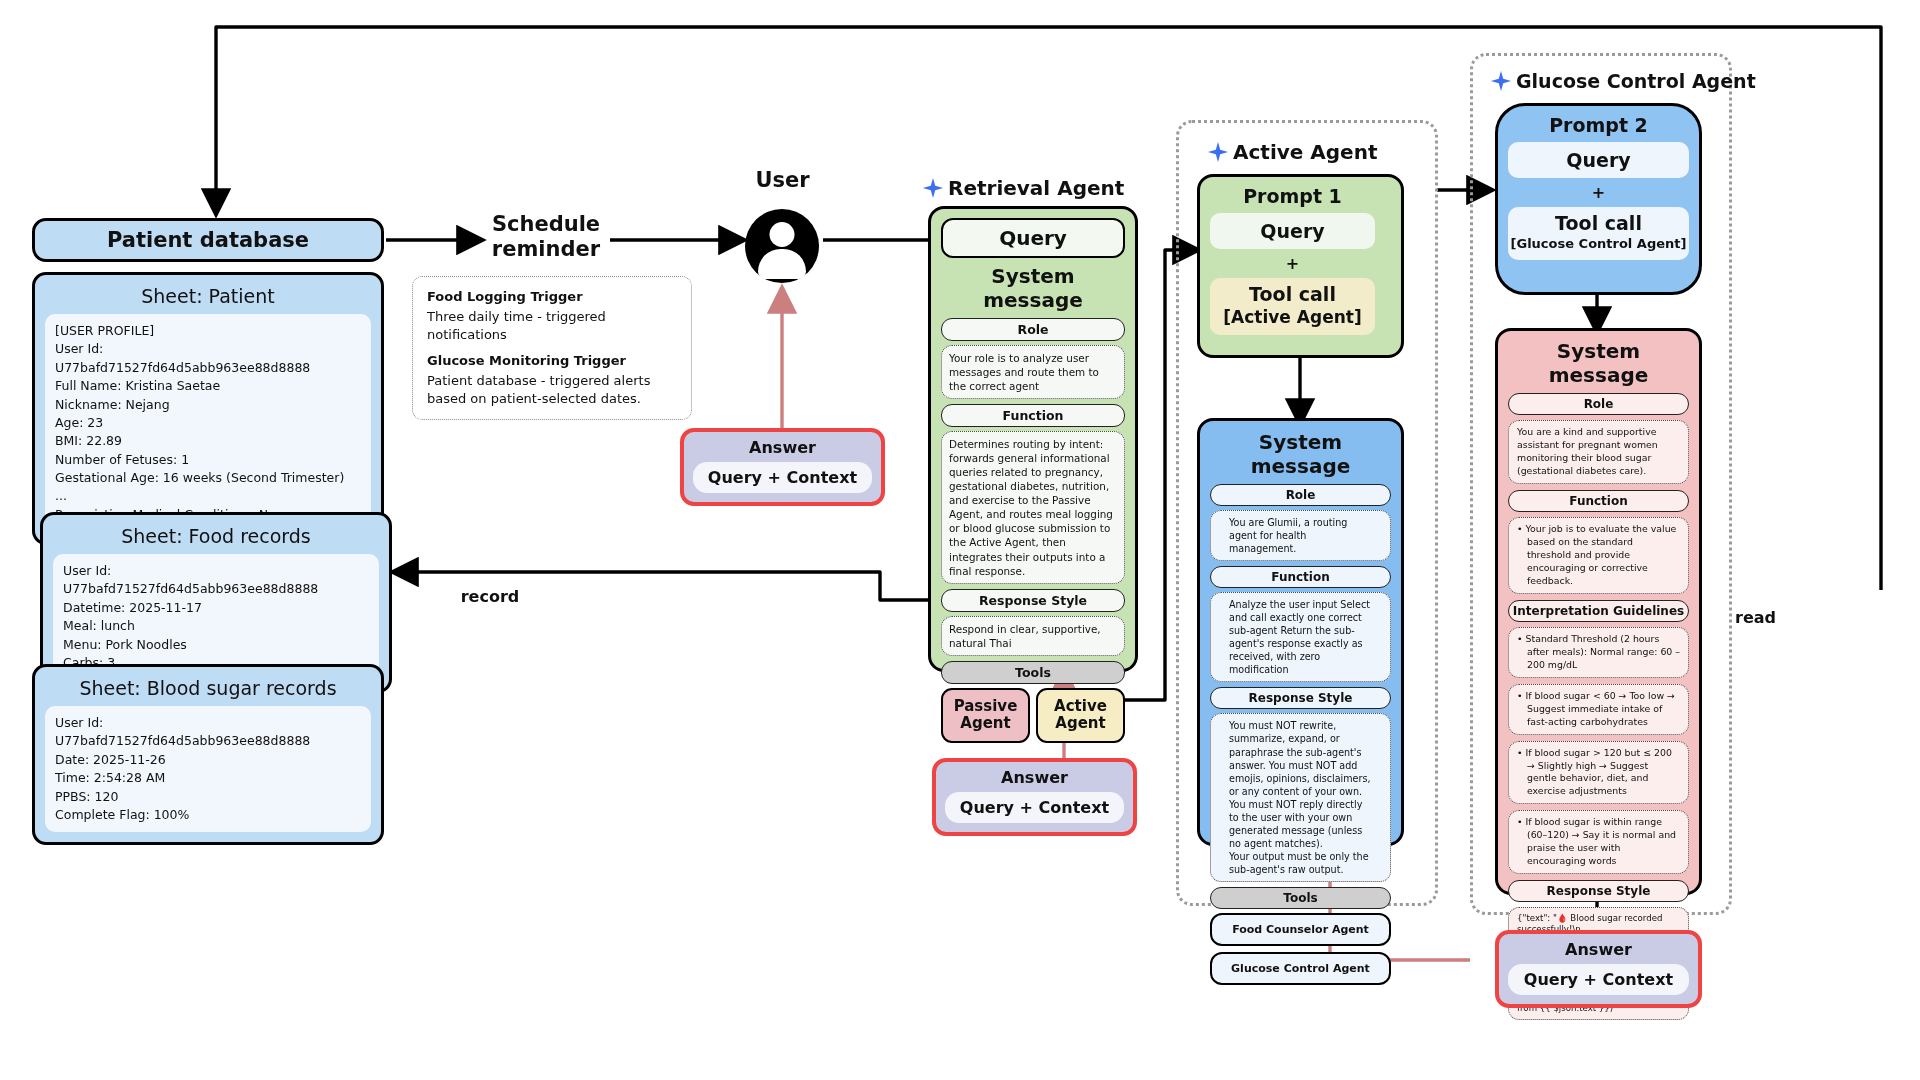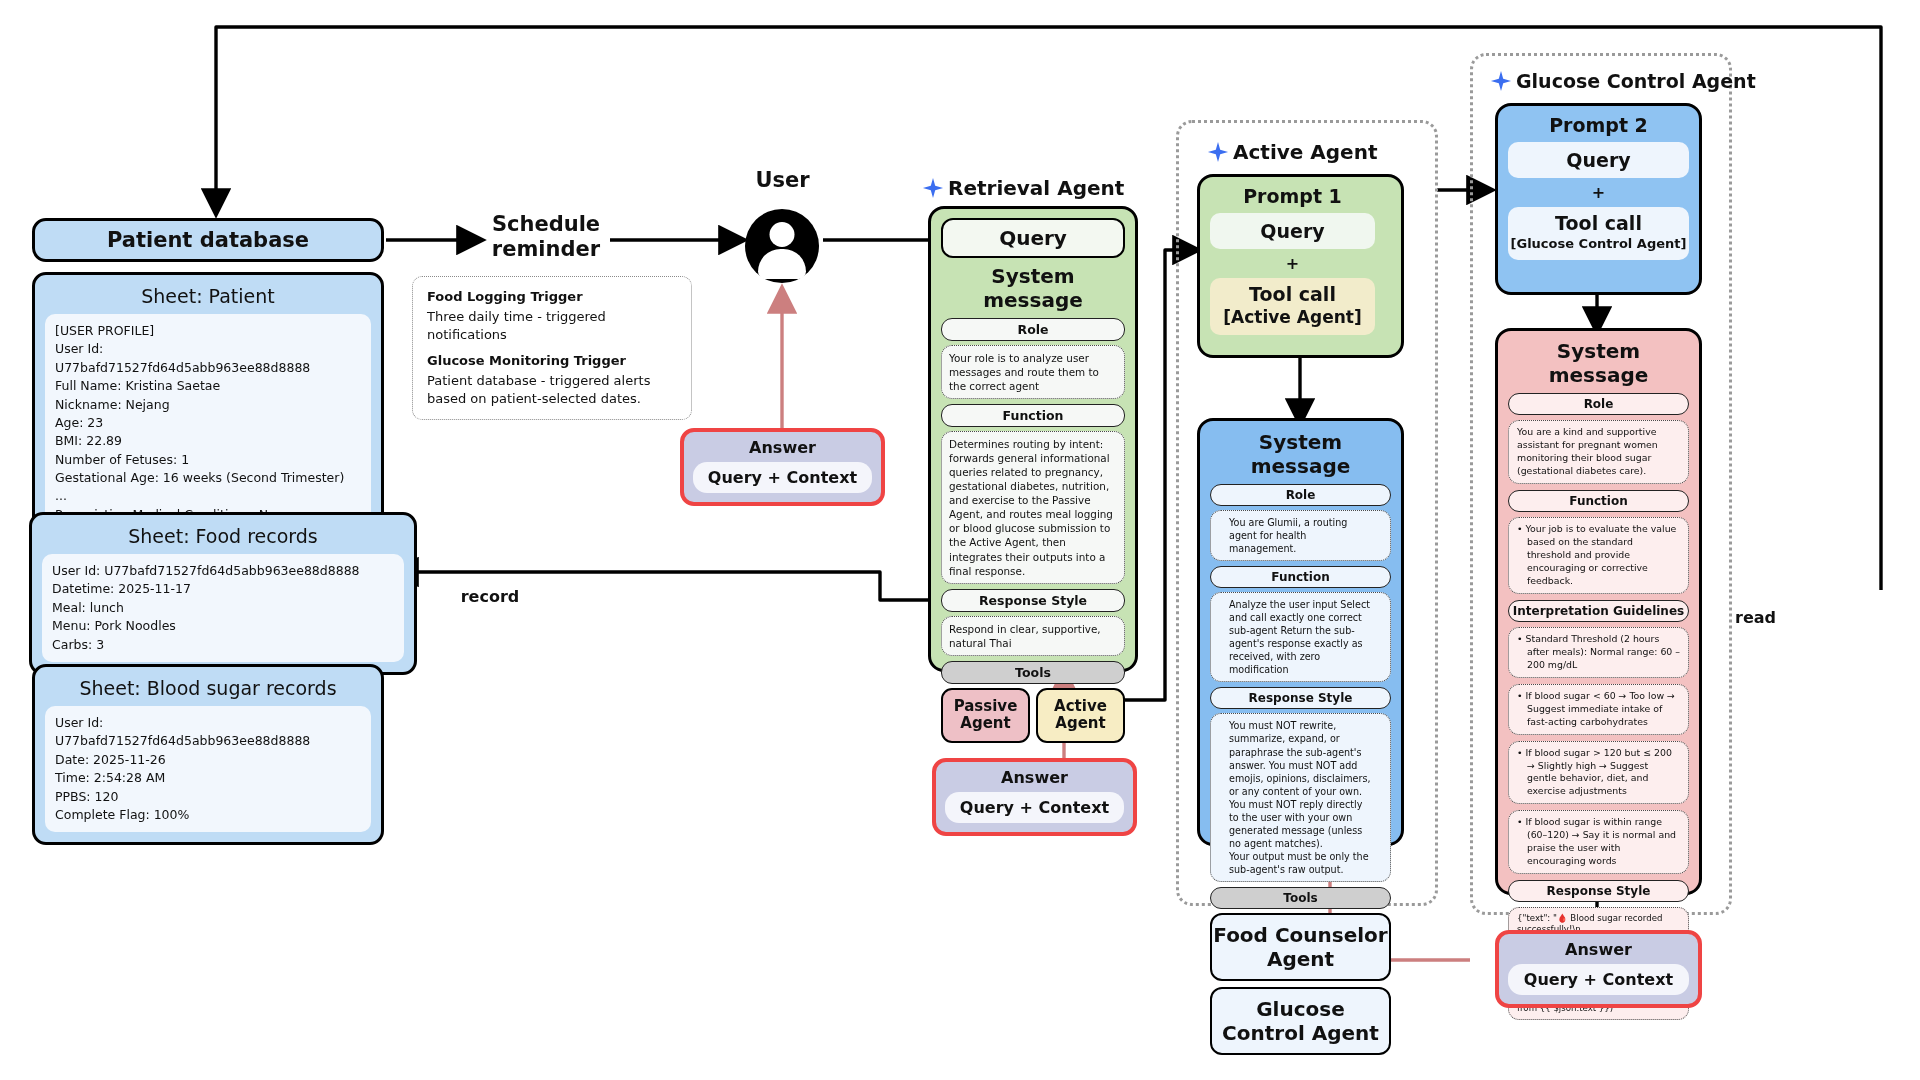--- a/index.html
+++ b/index.html
@@ -41,40 +41,40 @@
 
   
   .agent-head{position:absolute;display:flex;align-items:center;gap:4px;
               font-size:20px;font-weight:bold;white-space:nowrap;}
 
   
   .panel{position:absolute;border:3px solid #000;border-radius:16px;box-sizing:border-box;}
   .green{background:#c7e3b4;}
   .blue{background:#86bdf0;}
   .pink{background:#f3c1c1;}
-  .blue-lite{background:#8fc3f2;}
+  .blue-lite{background:#8fc3f2;border-radius:30px;}
 
   .qbox{background:#f3f8f1;border:2.5px solid #000;border-radius:12px;
         font-size:20px;font-weight:bold;text-align:center;padding:6px 0;}
   .sysmsg{font-size:20px;font-weight:bold;text-align:center;margin:6px 0 6px 0;}
   .lbl{background:#f6f8f6;border:1.5px solid #222;border-radius:11px;
        font-size:12.5px;font-weight:bold;text-align:center;padding:3px 0;margin-bottom:4px;}
   .lbl.grey{background:#cfcfcf;}
   .txt{background:#f6f8f6;border:1.3px dotted #4a4a4a;border-radius:11px;
        font-size:10.4px;line-height:1.35;padding:5px 7px;margin-bottom:5px;}
   .toolpill{border:2px solid #000;border-radius:11px;font-size:15px;font-weight:bold;
             text-align:center;padding:8px 2px;line-height:1.18;}
 
   
   .b-lbl{background:#eef5fd;border:1.5px solid #222;border-radius:11px;
          font-size:12px;font-weight:bold;text-align:center;padding:3px 0;margin-bottom:4px;}
   .b-lbl.grey{background:#cfcfcf;}
   .b-txt{background:#eef5fd;border:1.3px dotted #4a4a4a;border-radius:11px;
          font-size:9.6px;line-height:1.36;padding:5px 18px;margin-bottom:5px;}
-  .b-tool{background:#eef5fd;border:2px solid #000;border-radius:12px;font-size:20px;
+  .b-tool{background:#eef5fd;border:2px solid #000;border-radius:12px;font-size:11px;
           font-weight:bold;text-align:center;padding:8px 0;margin-bottom:6px;}
 
   
   .p-lbl{background:#fdeeee;border:1.5px solid #222;border-radius:11px;
          font-size:12px;font-weight:bold;text-align:center;padding:3px 0;margin-bottom:5px;}
   .p-txt{background:#fdeeee;border:1.3px dotted #4a4a4a;border-radius:11px;
          font-size:9.4px;line-height:1.38;padding:5px 8px;margin-bottom:6px;}
   .p-txt.bul{padding-left:18px;text-indent:-10px;}
   .p-txt.bul:before{content:"\2022  ";}
 
@@ -156,21 +156,21 @@
 Full Name: Kristina Saetae
 Nickname: Nejang
 Age: 23
 BMI: 22.89
 Number of Fetuses: 1
 Gestational Age: 16 weeks (Second Trimester)
 ...
 Pre-existing Medical Conditions: None</div>
   </div>
 
-  <div class="node rbox sheet" style="left:29px;top:512px;width:388px;">
+  <div class="node rbox sheet" style="left:40px;top:512px;width:352px;">
     <div class="sheet-title">Sheet: Food records</div>
     <div class="sheet-body">User Id: U77bafd71527fd64d5abb963ee88d8888
 Datetime: 2025-11-17
 Meal: lunch
 Menu: Pork Noodles
 Carbs: 3</div>
   </div>
 
   <div class="node rbox sheet" style="left:32px;top:664px;width:352px;">
     <div class="sheet-title">Sheet: Blood sugar records</div>

